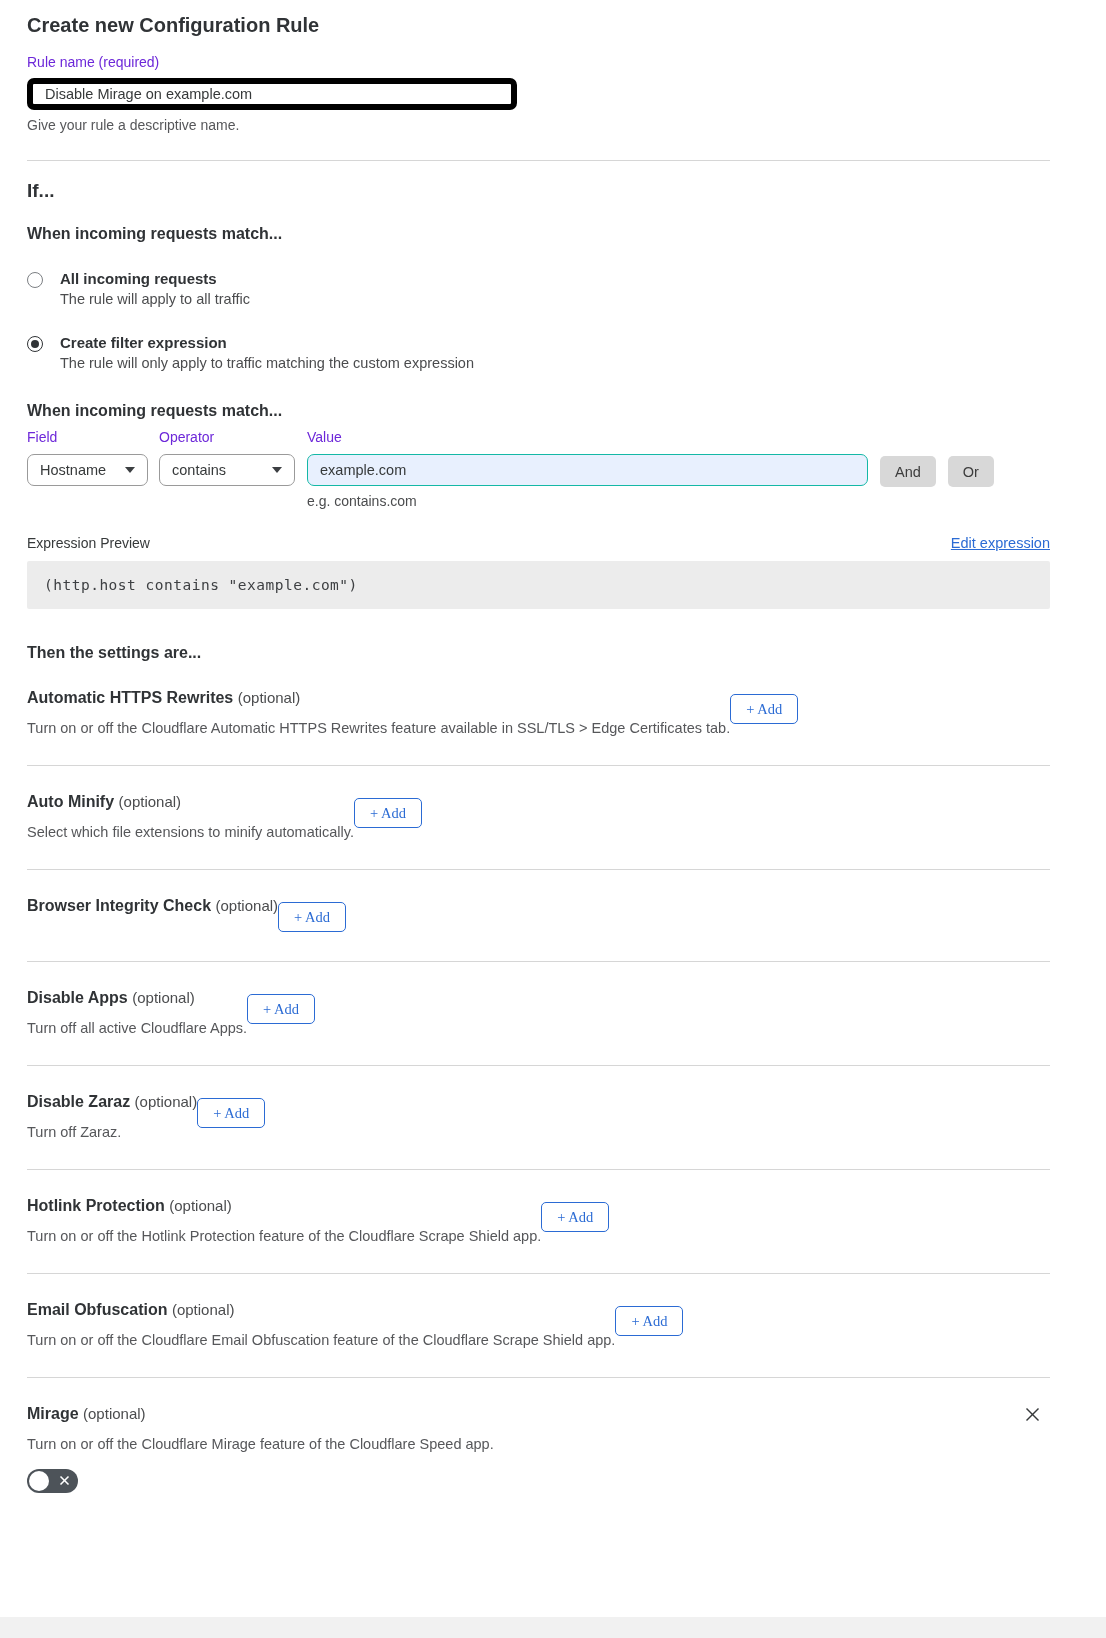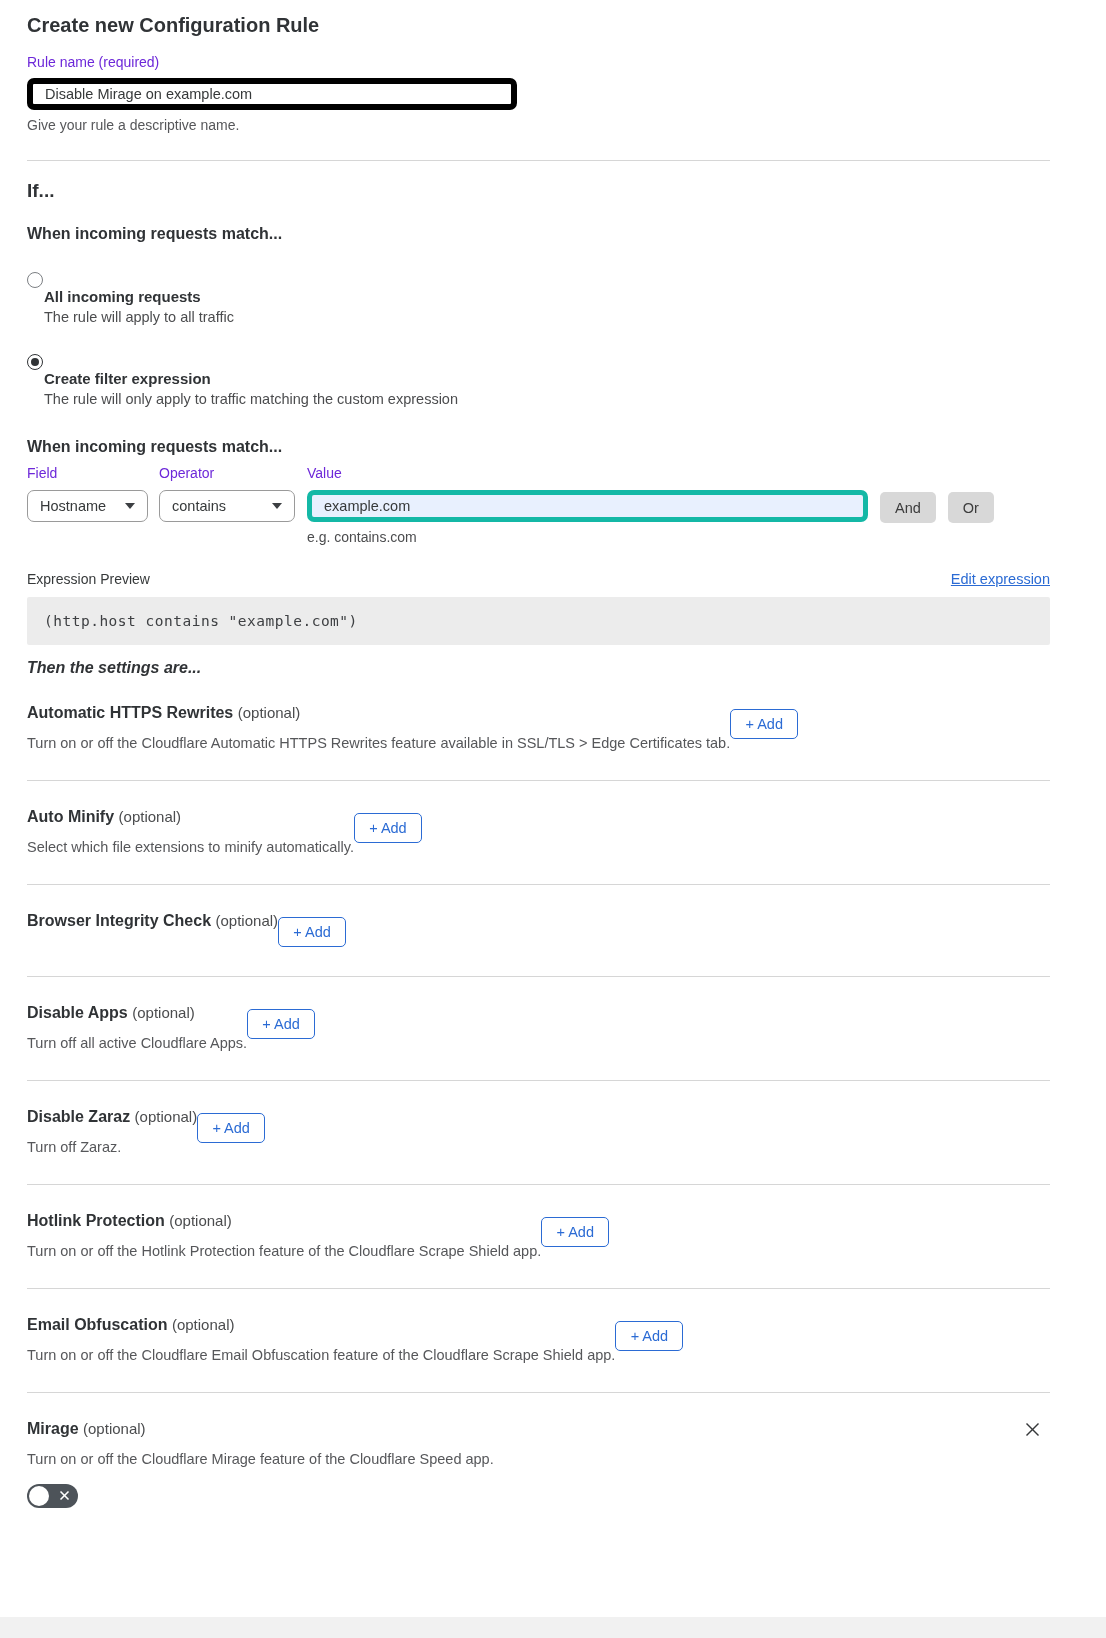--- a/index.html
+++ b/index.html
@@ -21,21 +21,21 @@
     font-family: "Liberation Sans", sans-serif; font-size: 14.5px; color: #36393a;
     background: #ffffff; outline: none;
   }
   .help-text { margin-top: 7px; font-size: 14px; color: #56575a; }
 
   .divider { border: none; border-top: 1px solid #d6d6d6; margin-top: 27px; }
 
   .if-heading { margin-top: 19px; font-size: 19px; font-weight: bold; color: #303336; }
   .match-heading { margin-top: 23px; font-size: 16px; font-weight: bold; color: #303336; }
 
-  .radio-option { display: flex; margin-top: 27px; flex-direction: column; }
+  .radio-option { display: flex; margin-top: 27px; }
   .radio {
     width: 16px; height: 16px; border-radius: 50%;
     border: 1.5px solid #7c7f83; margin-top: 2px; flex: 0 0 auto;
     display: flex; align-items: center; justify-content: center; background: #fff;
   }
   .radio.checked { border-color: #303336; }
   .radio.checked::after {
     content: ""; width: 8px; height: 8px; border-radius: 50%; background: #303336;
   }
   .radio-texts { margin-left: 17px; }
@@ -52,51 +52,51 @@
     padding: 0 12px; font-size: 14.5px; color: #36393a; cursor: pointer;
   }
   .select-field { width: 121px; margin-right: 11px; }
   .select-operator { width: 136px; margin-right: 12px; }
   .chevron {
     width: 0; height: 0; border-left: 5px solid transparent;
     border-right: 5px solid transparent; border-top: 6px solid #3c3f42;
   }
   .value-col { flex: 0 0 auto; }
   .value-input {
-    width: 561px; height: 32px; border: 5px solid #14b8a6; border-radius: 7px;
+    width: 561px; height: 32px; border: 1px solid #14b8a6; border-radius: 7px;
     background: var(--value-highlight, #e8f0fe); padding: 0 12px;
     font-family: "Liberation Sans", sans-serif; font-size: 14.5px; color: #36393a; outline: none;
   }
   .value-hint { margin-top: 7px; font-size: 14px; color: #4b4c4e; }
   .andor-btn {
     margin-left: 12px; margin-top: 27px; height: 31px; padding: 0 15px;
     background: #d8d8d8; border: none; border-radius: 5px;
     font-family: Liberation Sans, sans-serif; font-size: 14.5px; color: #3c3c3c; cursor: pointer;
   }
 
   .preview-row { display: flex; justify-content: space-between; align-items: flex-end; margin-top: 26px; }
   .preview-label { font-size: 14px; color: #36393a; }
   .edit-link { font-size: 14.5px; color: var(--accent, #2b6bd4); text-decoration: underline; cursor: pointer; }
   .code-block {
     margin-top: 10px; background: #ececec; border-radius: 2px;
     padding: 16px 17px; font-family: "DejaVu Sans Mono", monospace;
     font-size: 14.5px; color: #3e4043; letter-spacing: 0.5px;
   }
 
-  .then-heading { margin-top: 14px; font-size: 16px; font-weight: bold; color: #303336; font-style: italic; }
+  .then-heading { margin-top: 35px; font-size: 16px; font-weight: bold; color: #303336; }
 
   .setting { padding-top: 27px; }
   .setting-row { display: flex; align-items: flex-start; }
   .setting-name { font-size: 16px; font-weight: bold; color: #303336; display: inline; }
   .optional { font-size: 15px; font-weight: normal; color: #4b4c4e; }
   .setting-desc { margin-top: 13px; font-size: 14.5px; color: #56575a; }
   .add-btn {
     flex: 0 0 auto; margin-top: 5px; min-width: 68px; height: 30px; padding: 0 14px;
     background: #ffffff; border: 1px solid var(--accent, #2b6bd4); border-radius: 5px;
-    color: var(--accent, #2b6bd4); font-family: Liberation Sans, sans-serif;
+    color: var(--accent, #2b6bd4); font-family: Liberation Serif, serif;
     font-size: 14.5px; cursor: pointer;
   }
   .setting .divider { margin-top: 29px; }
 
   .mirage-head-row { display: flex; justify-content: space-between; align-items: flex-start; }
   .close-icon { margin-top: 2px; margin-right: 10px; cursor: pointer; line-height: 0; }
 
   .toggle {
     margin-top: 17px; width: 51px; height: 24px; border-radius: 12px;
     background: var(--toggle-off, #4d5359); position: relative; cursor: pointer;

